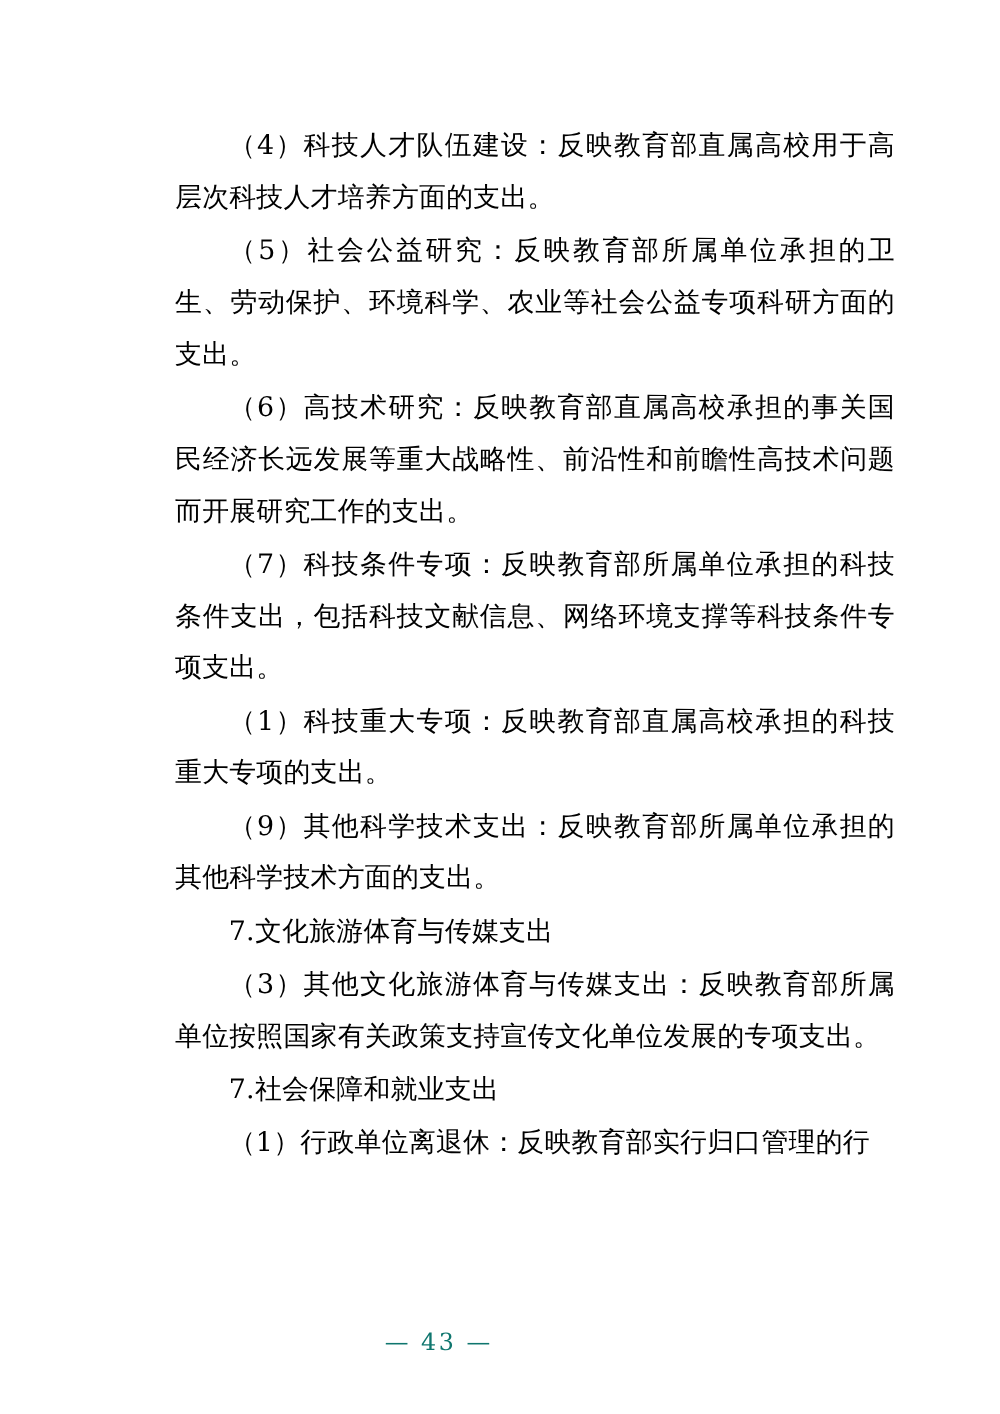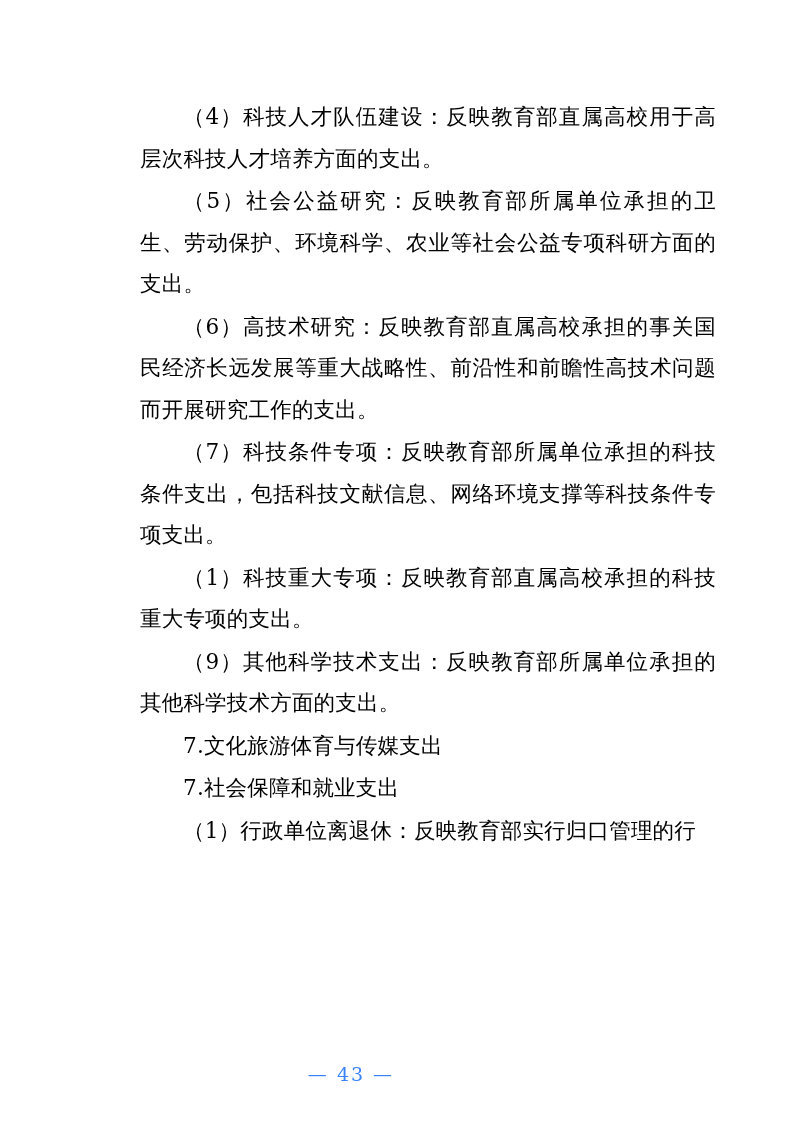--- a/index.html
+++ b/index.html
@@ -40,32 +40,33 @@
   }
   .footer {
     position: absolute;
     left: 0;
     right: 2px;
     bottom: 46px;
     text-align: center;
     font-size: 19px;
     font-family: "DejaVu Serif", "Liberation Serif", serif;
     letter-spacing: 2px;
-    color: #3b82f6;
+    color: #0f766e;
   }
 </style>
 </head>
 <body>
 
 <div class="page">
   <div class="doc-body">
     <p class="para">（4）科技人才队伍建设：反映教育部直属高校用于高层次科技人才培养方面的支出。</p>
     <p class="para">（5）社会公益研究：反映教育部所属单位承担的卫生、劳动保护、环境科学、农业等社会公益专项科研方面的支出。</p>
     <p class="para">（6）高技术研究：反映教育部直属高校承担的事关国民经济长远发展等重大战略性、前沿性和前瞻性高技术问题而开展研究工作的支出。</p>
     <p class="para">（7）科技条件专项：反映教育部所属单位承担的科技条件支出，包括科技文献信息、网络环境支撑等科技条件专项支出。</p>
     <p class="para">（1）科技重大专项：反映教育部直属高校承担的科技重大专项的支出。</p>
     <p class="para">（9）其他科学技术支出：反映教育部所属单位承担的其他科学技术方面的支出。</p>
     <p class="para">7.文化旅游体育与传媒支出</p>
+    <p class="para">（3）其他文化旅游体育与传媒支出：反映教育部所属单位按照国家有关政策支持宣传文化单位发展的专项支出。</p>
     <p class="para">7.社会保障和就业支出</p>
     <p class="para">（1）行政单位离退休：反映教育部实行归口管理的行</p>
   </div>
   <div class="footer">— 43 —</div>
 </div>
 
 </body></html>

